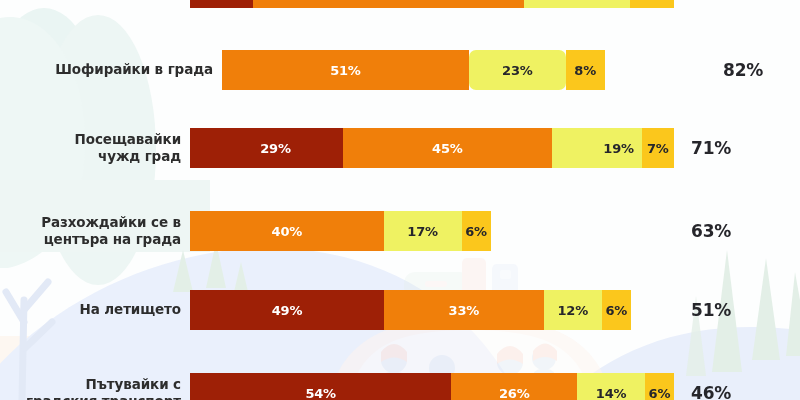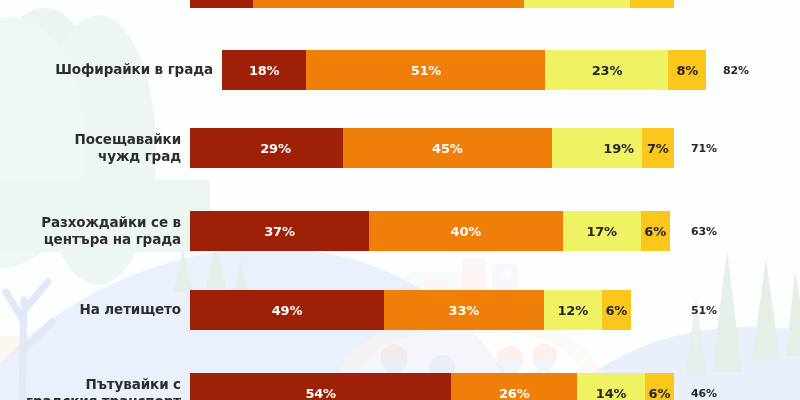--- a/index.html
+++ b/index.html
@@ -33,21 +33,21 @@
     display:flex;align-items:center;justify-content:center;
     font-size:13px;font-weight:bold;letter-spacing:-0.2px;
     box-sizing:border-box;overflow:hidden;white-space:nowrap;
   }
   .seg.s1{background:#9e2006;color:#ffffff;}
   .seg.s2{background:#f07f0a;color:#ffffff;}
   .seg.s3{background:#eff262;color:#26262b;}
   .seg.s4{background:#fbc71c;color:#26262b;}
 
   .total{
-    margin-left:17px;font-size:11px;font-weight:bold;color:#26262b;
+    margin-left:17px;font-size:17px;font-weight:bold;color:#26262b;
     letter-spacing:-0.2px;white-space:nowrap;
   }
 </style>
 </head>
 <body>
 
 <svg id="bg" viewBox="0 0 800 400" preserveAspectRatio="none" aria-hidden="true">
   <rect x="0" y="0" width="800" height="400" fill="#fdfefe"></rect>
 
   <g>
@@ -124,23 +124,22 @@
       <div class="seg s4" style="width:43.56px;"></div>
     </div>
     <div class="total"></div>
   </div>
 
   <div class="row" style="top:50px;padding-left:32px;">
     <div class="row-label">
       <span>Шофирайки в града</span>
     </div>
     <div class="bar" style="width:484px;">
-      <div class="seg s1" style="width:87.12px;">18%</div>
       <div class="seg s2" style="width:246.84px;">51%</div>
-      <div class="seg s3" style="width:127px;">23%</div>
+      <div class="seg s3" style="width:97px;border-radius:7px;">23%</div>
       <div class="seg s4" style="width:38.72px;">8%</div>
     </div>
     <div class="total">82%</div>
   </div>
 
   <div class="row" style="top:128px;">
     <div class="row-label">
       <span>Посещавайки</span>
       <span>чужд град</span>
     </div>
@@ -152,21 +151,20 @@
     </div>
     <div class="total">71%</div>
   </div>
 
   <div class="row" style="top:211px;">
     <div class="row-label">
       <span>Разхождайки се в</span>
       <span>центъра на града</span>
     </div>
     <div class="bar" style="width:484px;">
-      <div class="seg s1" style="width:179.08px;">37%</div>
       <div class="seg s2" style="width:193.6px;">40%</div>
       <div class="seg s3" style="width:78px;">17%</div>
       <div class="seg s4" style="width:29.04px;">6%</div>
     </div>
     <div class="total">63%</div>
   </div>
 
   <div class="row" style="top:290px;">
     <div class="row-label">
       <span>На летището</span>

